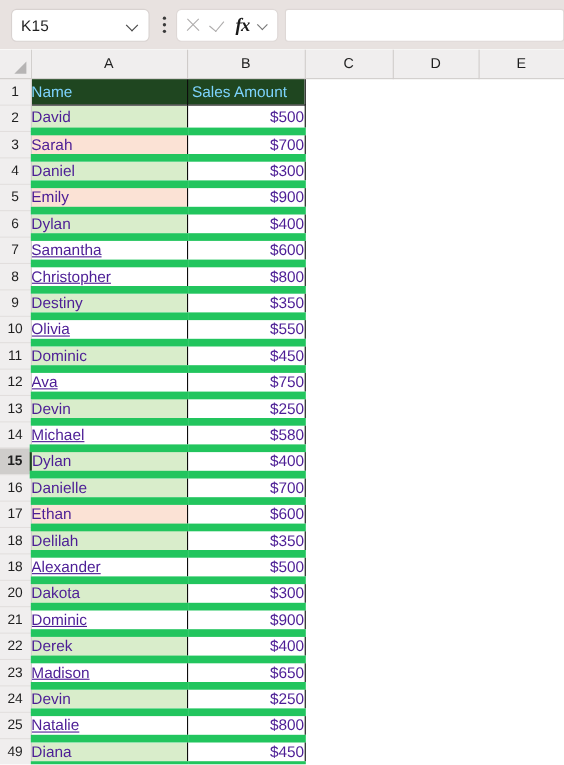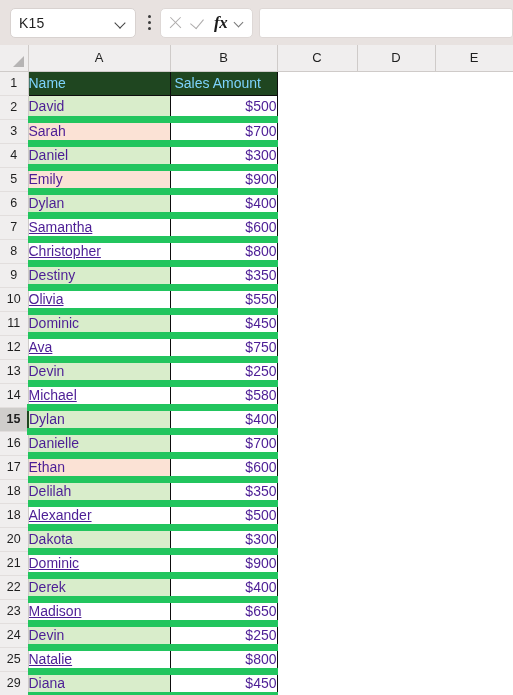--- a/index.html
+++ b/index.html
@@ -467,21 +467,21 @@
         </tr>
         <tr>
           <td class="rowhdr">25</td>
           <td class="c colA fill-none">Natalie</td>
           <td class="c colB">$800</td>
           <td class="blank"></td>
           <td class="blank"></td>
           <td class="blank"></td>
         </tr>
         <tr>
-          <td class="rowhdr">29</td>
+          <td class="rowhdr">49</td>
           <td class="c colA fill-green">Diana</td>
           <td class="c colB">$450</td>
           <td class="blank"></td>
           <td class="blank"></td>
           <td class="blank"></td>
         </tr>
       </tbody>
   </table>
 </div>
 

